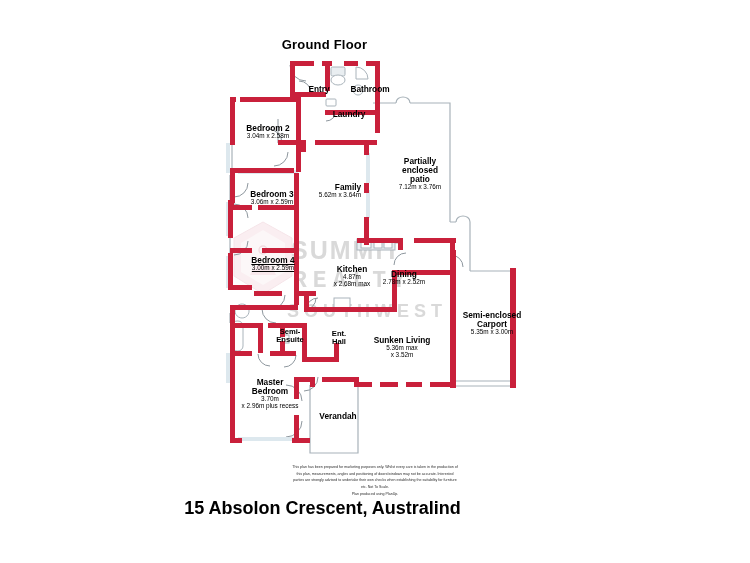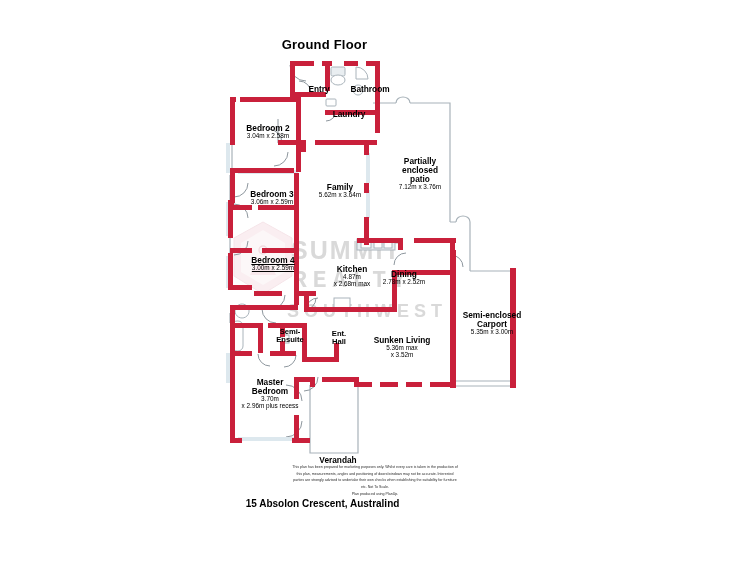--- a/index.html
+++ b/index.html
@@ -104,21 +104,21 @@
     line-height: 1.85;
     color: #2b2b2b;
   }
   #disclaimer div { width: 100%; }
   .address {
     position: absolute;
     left: 0;
     top: 498px;
     width: 645px;
     text-align: center;
-    font-size: 10px;
+    font-size: 18px;
     font-weight: bold;
   }
 </style>
 </head>
 <body>
 
 <div id="plan-root">
 
   <div class="plan-title">Ground Floor</div>
 
@@ -319,21 +319,21 @@
   <div class="room-label" style="left:272px; top:190px;">
     <span class="rl-name">Bedroom 3</span>
     <span class="rl-dim">3.06m x 2.59m</span>
   </div>
 
   <div class="room-label" style="left:273px; top:256px;text-decoration:underline;">
     <span class="rl-name">Bedroom 4</span>
     <span class="rl-dim">3.00m x 2.59m</span>
   </div>
 
-  <div class="room-label" style="left:340px; top:183px;">
+  <div class="room-label" style="left:340px; top:183px;text-align:right;">
     <span class="rl-name">Family</span>
     <span class="rl-dim">5.62m x 3.64m</span>
   </div>
 
   <div class="room-label" style="left:420px; top:157px;">
     <span class="rl-name" style="white-space:pre-line">Partially
 enclosed
 patio</span>
     <span class="rl-dim">7.12m x 3.76m</span>
   </div>
@@ -371,21 +371,21 @@
 x 3.52m</span>
   </div>
 
   <div class="room-label" style="left:270px; top:378px;">
     <span class="rl-name" style="white-space:pre-line">Master
 Bedroom</span>
     <span class="rl-dim" style="white-space:pre-line">3.70m
 x 2.96m plus recess</span>
   </div>
 
-  <div class="room-label" style="left:338px; top:412px;margin-top:44px;">
+  <div class="room-label" style="left:338px; top:412px;">
     <span class="rl-name">Verandah</span>
   </div>
 
   <div id="disclaimer">
     <div>This plan has been prepared for marketing purposes only. Whilst every care is taken in the production of</div>
     <div>this plan, measurements, angles and positioning of doors/windows may not be accurate. Interested</div>
     <div>parties are strongly advised to undertake their own checks when establishing the suitability for furniture</div>
     <div>etc. Not To Scale.</div>
     <div>Plan produced using PlanUp.</div>
   </div>

